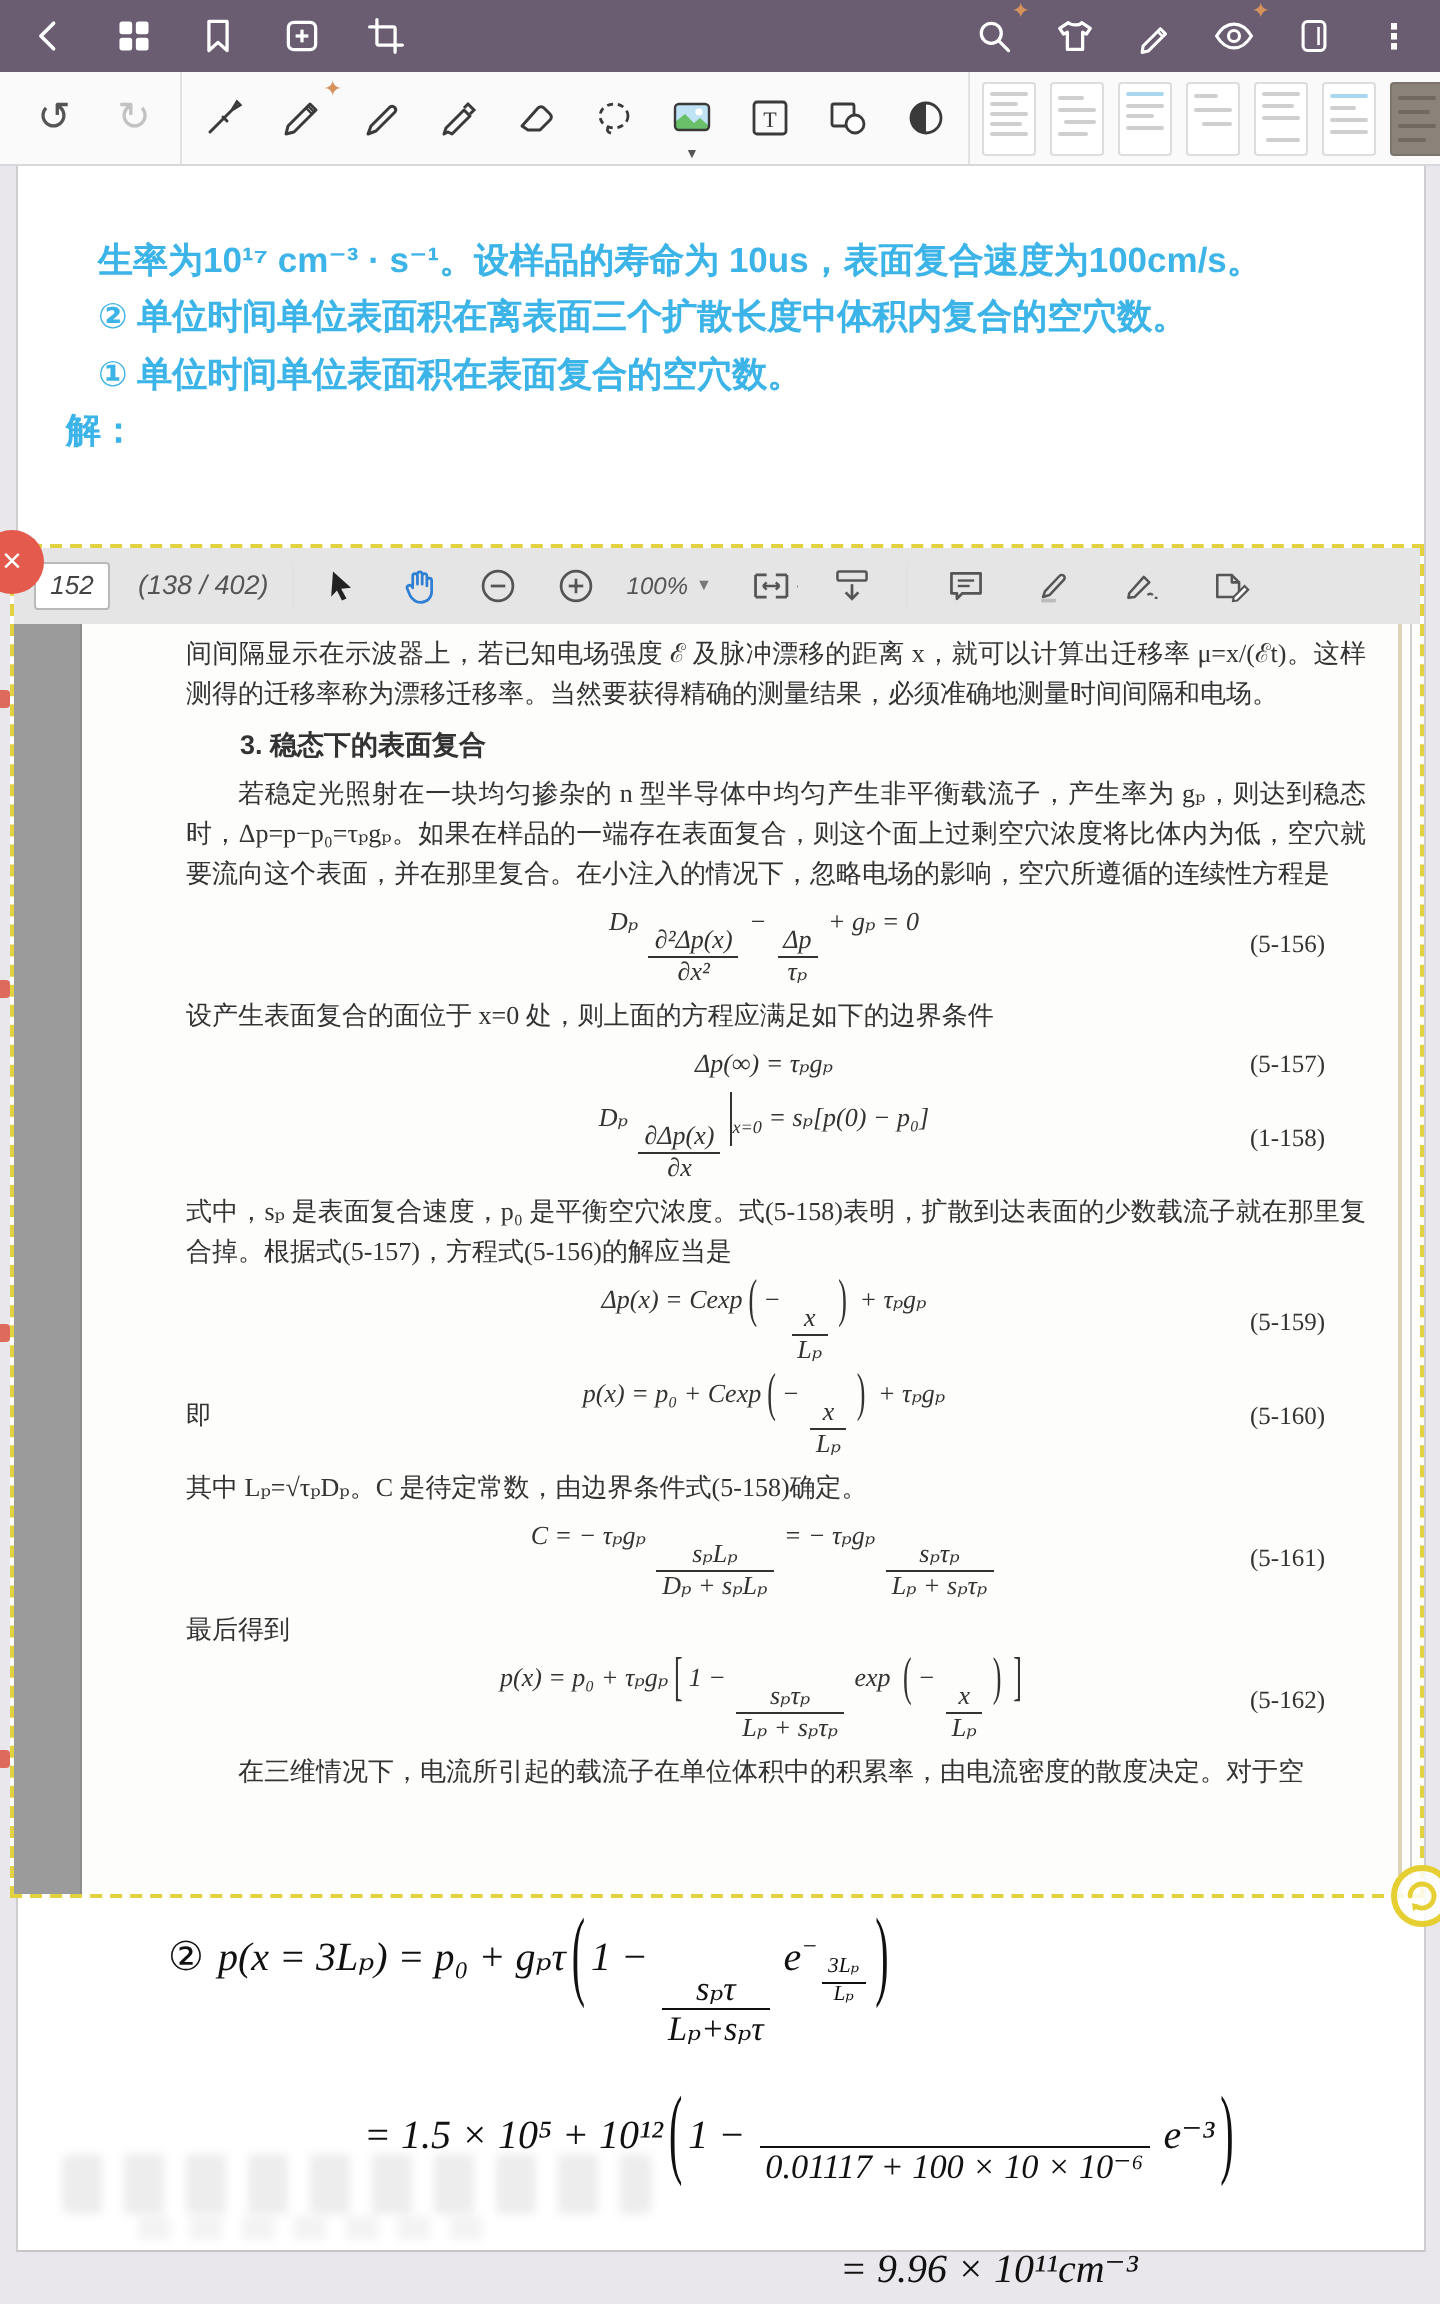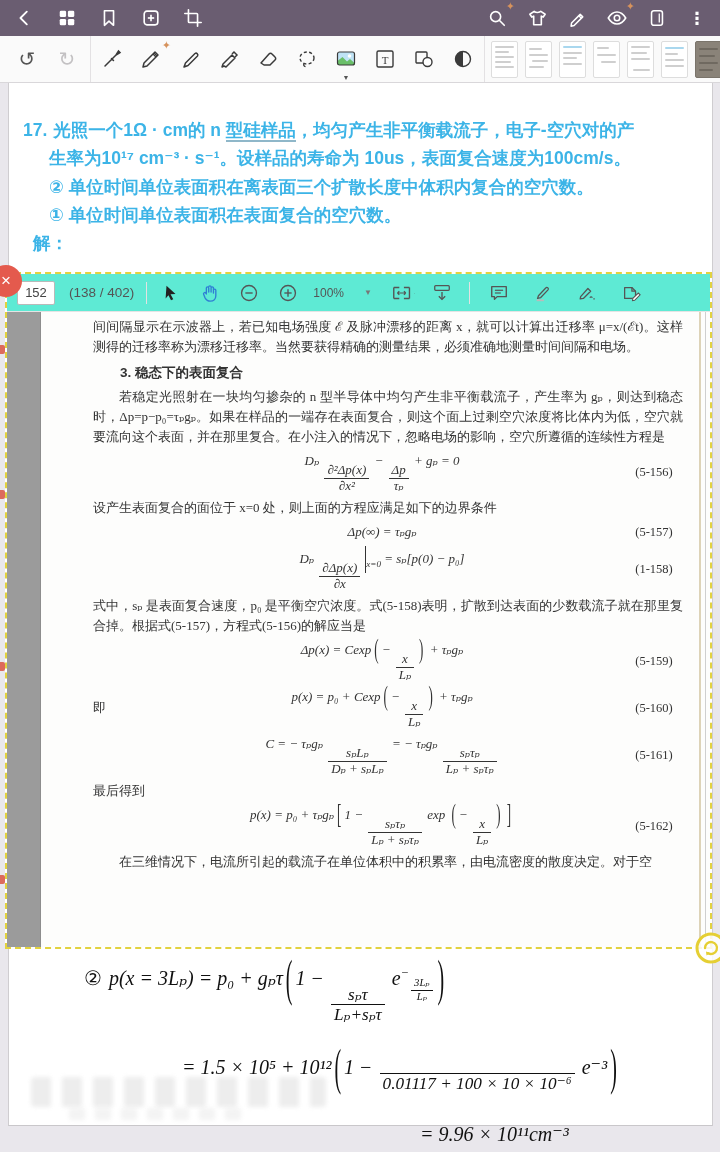--- a/index.html
+++ b/index.html
@@ -53,48 +53,48 @@
     background:repeating-linear-gradient(90deg,#dedede 0 16px,transparent 16px 26px);}
 
   
   .pdf-widget{position:absolute;left:5px;top:272px;width:707px;height:677px;box-sizing:border-box;
     border:2px dashed #e2d23f;background:#fff;z-index:10;}
   .pdf-close{position:absolute;left:-17px;top:-9px;width:32px;height:32px;border-radius:50%;
     background:#e45a4d;color:#fff;display:flex;align-items:center;justify-content:center;
     font-size:17px;z-index:12;}
   .pdf-rotate{position:absolute;right:-18px;bottom:-18px;width:34px;height:34px;z-index:12;}
 
-  .pdf-toolbar{position:absolute;left:0;top:0;right:0;height:38px;background:#5eead4;
-    border-bottom:1px solid #e4e4e4;display:flex;align-items:center;padding:0 10px;box-sizing:border-box;}
+  .pdf-toolbar{position:absolute;left:0;top:0;right:0;height:38px;background:#e5e5e5;
+    border-bottom:1px solid #e4e4e4;display:flex;align-items:center;padding:0 10px;box-sizing:border-box;font-style:italic;}
   .page-box{width:36px;height:22px;border:1px solid #b9b9b9;border-radius:2px;color:#444;
     font-size:13px;display:flex;align-items:center;justify-content:center;background:#fff;}
   .page-range{margin-left:14px;color:#555;font-size:13.5px;}
   .pdf-tb-ic{width:30px;height:26px;display:flex;align-items:center;justify-content:center;margin-left:9px;}
-  .zoom-label{color:#555;font-size:12px;margin-left:10px;display:flex;align-items:center;gap:20px;}
+  .zoom-label{color:#555;font-size:12px;margin-left:10px;display:flex;align-items:center;gap:4px;}
   .zcaret{font-size:8px;color:#777;}
   .tb-sep{width:1px;height:22px;background:#e2e2e2;margin-left:12px;}
 
   .pdf-content{position:absolute;left:0;top:38px;right:0;bottom:0;overflow:hidden;background:#fdfdfc;}
   .scan-strip{position:absolute;left:0;top:0;width:33px;height:100%;background:#9b9b9b;border-right:1px solid #8d8d8d;}
   .scan-right{position:absolute;right:9px;top:0;width:2px;height:100%;background:#ddd3b8;}
   .scan-rline{position:absolute;right:4px;top:0;width:1px;height:100%;background:#cfcfcf;}
 
   .pdf-text{position:absolute;left:86px;top:5px;width:590px;
     font-family:"Liberation Serif","DejaVu Serif",serif;font-size:13px;color:#333;line-height:20px;
     text-align:justify;}
   .pdf-text p{margin:0;}
   .pind{text-indent:2em;}
   .pdf-h{font-family:"Liberation Sans","DejaVu Sans",sans-serif;font-weight:bold;font-size:13.5px;
     margin:6px 0 4px 0 !important;text-indent:2em;}
 
   
   .eq-row{display:flex;align-items:center;margin:4px 0;font-style:italic;}
   .eq-label{width:46px;font-style:normal;flex:none;}
   .eq-body{flex:1;text-align:center;}
-  .eq-num{width:58px;text-align:center;font-style:normal;flex:none;font-size:12.5px;color:#333;}
+  .eq-num{width:58px;text-align:left;font-style:normal;flex:none;font-size:12.5px;color:#333;}
   .frac{display:inline-flex;flex-direction:column;vertical-align:-0.7em;text-align:center;margin:0 2px;line-height:1.15;}
   .fnum{display:block;padding:0 3px;}
   .fden{display:block;border-top:1px solid currentColor;padding:0 3px;}
   .bigp{display:inline-block;transform:scaleY(2.05);margin:0 3px;font-style:normal;}
   .esup{font-size:0.62em;vertical-align:super;line-height:1;}
   .esup .frac{vertical-align:-0.5em;}
   .vbar{display:inline-block;border-left:1px solid currentColor;height:2.1em;vertical-align:-0.8em;margin-left:3px;}
   .bsub{font-size:0.7em;font-style:italic;}
   .circ{font-style:normal;margin-right:7px;}
 
@@ -295,21 +295,20 @@
         <span class="tln" style="top:6px"></span>
         <span class="tln" style="top:13px;right:6px"></span>
         <span class="tln" style="top:20px"></span>
         <span class="tln" style="top:27px;right:8px"></span>
       </span>
   </div>
 </div>
 
 <div class="note-page">
   <div class="problem">
-    <div class="prob-row"><span class="prob-num">17.</span><span>光照一个1Ω · cm的 n </span><span class="u-blue">型硅样品</span><span>，均匀产生非平衡载流子，电子-空穴对的产</span></div>
     <div class="prob-row prob-indent">生率为10¹⁷ cm⁻³ · s⁻¹。设样品的寿命为 10us，表面复合速度为100cm/s。</div>
     <div class="prob-row prob-indent">② 单位时间单位表面积在离表面三个扩散长度中体积内复合的空穴数。</div>
     <div class="prob-row prob-indent">① 单位时间单位表面积在表面复合的空穴数。</div>
     <div class="prob-row" style="padding-left:10px">解：</div>
   </div>
   <div class="wm"></div>
   <div class="wm2"></div>
 </div>
 
 <div class="pdf-widget">
@@ -432,20 +431,21 @@
           <span class="eq-num">(5-159)</span>
         </div>
       <div class="eq-row">
           <span class="eq-label">即</span>
           <span class="eq-body">p(x) = p₀ + Cexp<span class="bigp">(</span>− <span class="frac">
               <span class="fnum">x</span>
               <span class="fden">Lₚ</span>
             </span><span class="bigp">)</span> + τₚgₚ</span>
           <span class="eq-num">(5-160)</span>
         </div>
+      <p>其中 Lₚ=√τₚDₚ。C 是待定常数，由边界条件式(5-158)确定。</p>
       <div class="eq-row">
           <span class="eq-label"></span>
           <span class="eq-body">C = − τₚgₚ <span class="frac">
               <span class="fnum">sₚLₚ</span>
               <span class="fden">Dₚ + sₚLₚ</span>
             </span> = − τₚgₚ <span class="frac">
               <span class="fnum">sₚτₚ</span>
               <span class="fden">Lₚ + sₚτₚ</span>
             </span></span>
           <span class="eq-num">(5-161)</span>

